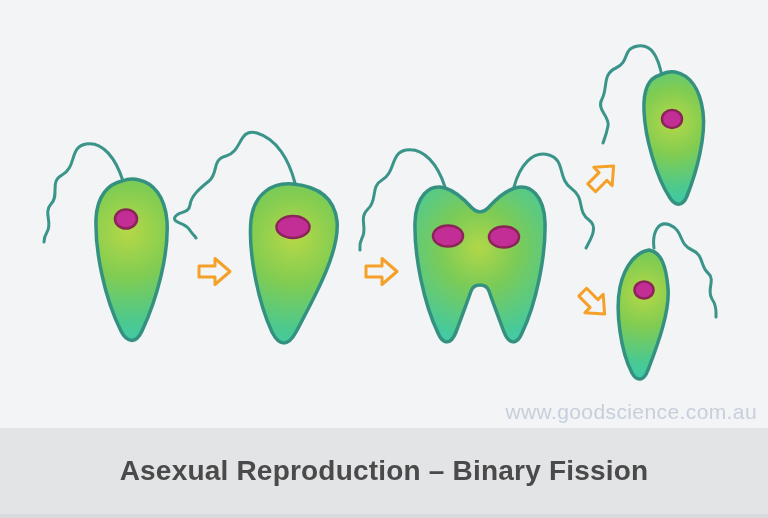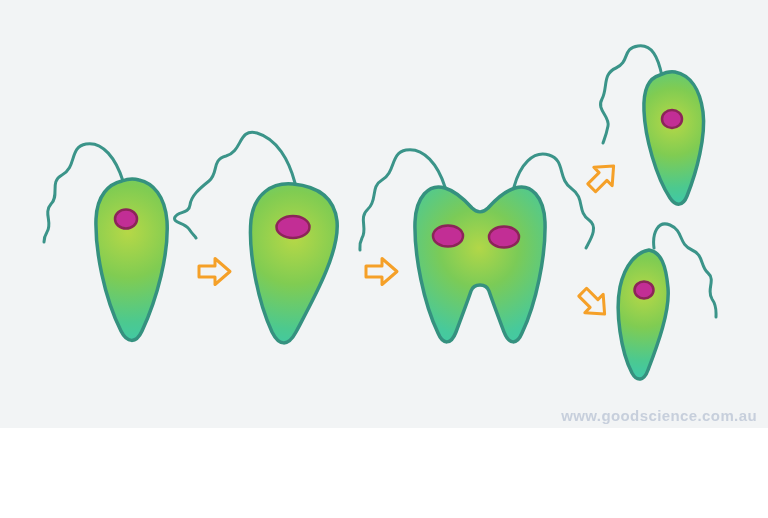--- a/index.html
+++ b/index.html
@@ -7,21 +7,21 @@
     position:relative;width:768px;height:518px;overflow:hidden;
     font-family:"Liberation Sans", sans-serif;
   }
   .diagram-area{
     position:absolute;left:0;top:0;width:768px;height:428px;
     background:#f2f4f5;
   }
   .diagram-svg{display:block;width:768px;height:428px;}
   .watermark{
     position:absolute;right:11px;bottom:4px;
-    font-size:15px;font-weight:bold;letter-spacing:.4px;
+    font-size:21px;font-weight:normal;letter-spacing:.4px;
     color:#c7cfdc;
   }
   .caption-bar{
     position:absolute;left:0;top:428px;width:768px;height:90px;
     background:#e3e4e5;box-sizing:border-box;
     border-bottom:4px solid #d9dadb;
     display:flex;align-items:center;justify-content:center;
   }
   .caption{
     font-size:28px;font-weight:bold;letter-spacing:.2px;
@@ -113,14 +113,17 @@
       <g>
         <path d="M654,248 C652,233 658,220 670,225 C684,231 678,244 692,250 C704,255 700,266 708,273 C716,280 706,290 712,299 C717,306 716,312 716,317" fill="none" stroke="#3b9489" stroke-width="3" stroke-linecap="round"></path>
         <path d="M649,250 C637,252 625,264 620,287 C615,312 621,352 632,373 C637,382 644,381 648,370 C658,344 670,311 668,288 C666,265 661,252 649,250 Z" fill="url(#g4b)" stroke="#35917f" stroke-width="3.5" stroke-linejoin="round"></path>
         <ellipse cx="644" cy="290" rx="9.5" ry="8.5" fill="#c22e95" stroke="#8b2558" stroke-width="2.5"></ellipse>
       </g>
     </svg>
 
     <div class="watermark">www.goodscience.com.au</div>
   </div>
 
+  <div class="caption-bar">
+    <div class="caption">Asexual Reproduction – Binary Fission</div>
+  </div>
 
 </div>
 
 </body></html>

